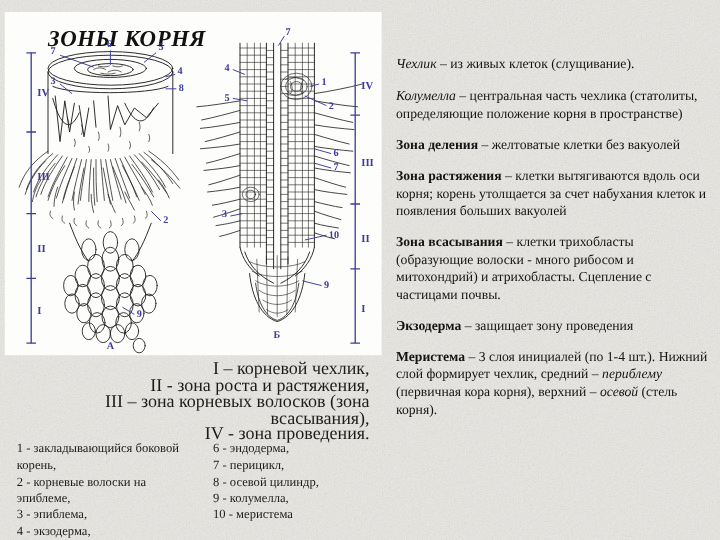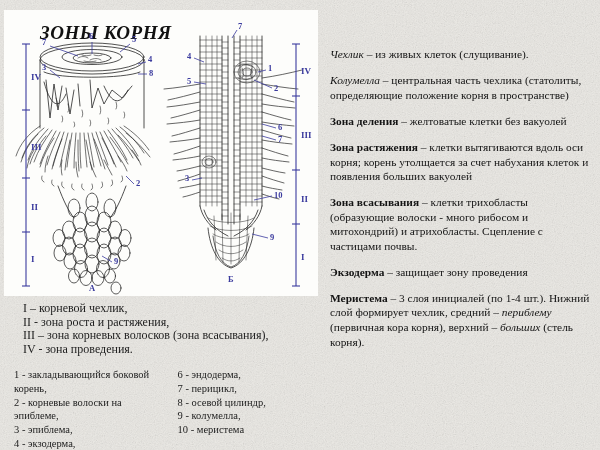--- a/index.html
+++ b/index.html
@@ -20,22 +20,22 @@
   .title{
     position:absolute;left:36px;top:12px;
     font-weight:bold;font-style:italic;font-size:19px;color:#111;
     letter-spacing:.5px;white-space:nowrap;
   }
   .figwrap{position:absolute;left:0;top:0;width:314px;height:286px;}
   .figwrap svg{display:block;}
 
   
   .legend-roman{
-    position:absolute;left:23px;top:302px;width:300px;z-index:4;
-    font-size:12px;color:#1c1c1c;line-height:13.6px;
+    position:absolute;left:8px;top:302px;width:300px;z-index:4;
+    font-size:15px;color:#1c1c1c;line-height:13.6px;text-align:right;
   }
   .legend-nums{
     position:absolute;left:14px;top:368px;width:306px;z-index:4;
     font-size:10.5px;color:#1c1c1c;line-height:13.8px;
   }
   .legend-nums .cols{display:flex;gap:15px;}
   .legend-nums .col{width:50%;}
   .legend-nums .col.right{padding-left:6px;}
 
   
@@ -437,17 +437,17 @@
     <p class="para">
       <span class="b">Зона растяжения</span><span> – клетки вытягиваются вдоль оси корня; корень утолщается за счет набухания клеток и появления больших вакуолей</span>
     </p>
     <p class="para">
       <span class="b">Зона всасывания</span><span> – клетки трихобласты (образующие волоски  - много рибосом и митохондрий) и атрихобласты. Сцепление с частицами почвы.</span>
     </p>
     <p class="para">
       <span class="b">Экзодерма</span><span> – защищает зону проведения</span>
     </p>
     <p class="para">
-      <span class="b">Меристема</span><span> – 3 слоя инициалей (по 1-4 шт.). Нижний слой формирует чехлик, средний – </span><span class="bi">периблему</span><span> (первичная кора корня), верхний – </span><span class="bi">больших</span><span> (стель корня).</span>
+      <span class="b">Меристема</span><span> – 3 слоя инициалей (по 1-4 шт.). Нижний слой формирует чехлик, средний – </span><span class="bi">периблему</span><span> (первичная кора корня), верхний – </span><span class="bi">осевой</span><span> (стель корня).</span>
     </p>
   </div>
 
 </div>
 
 </body></html>

